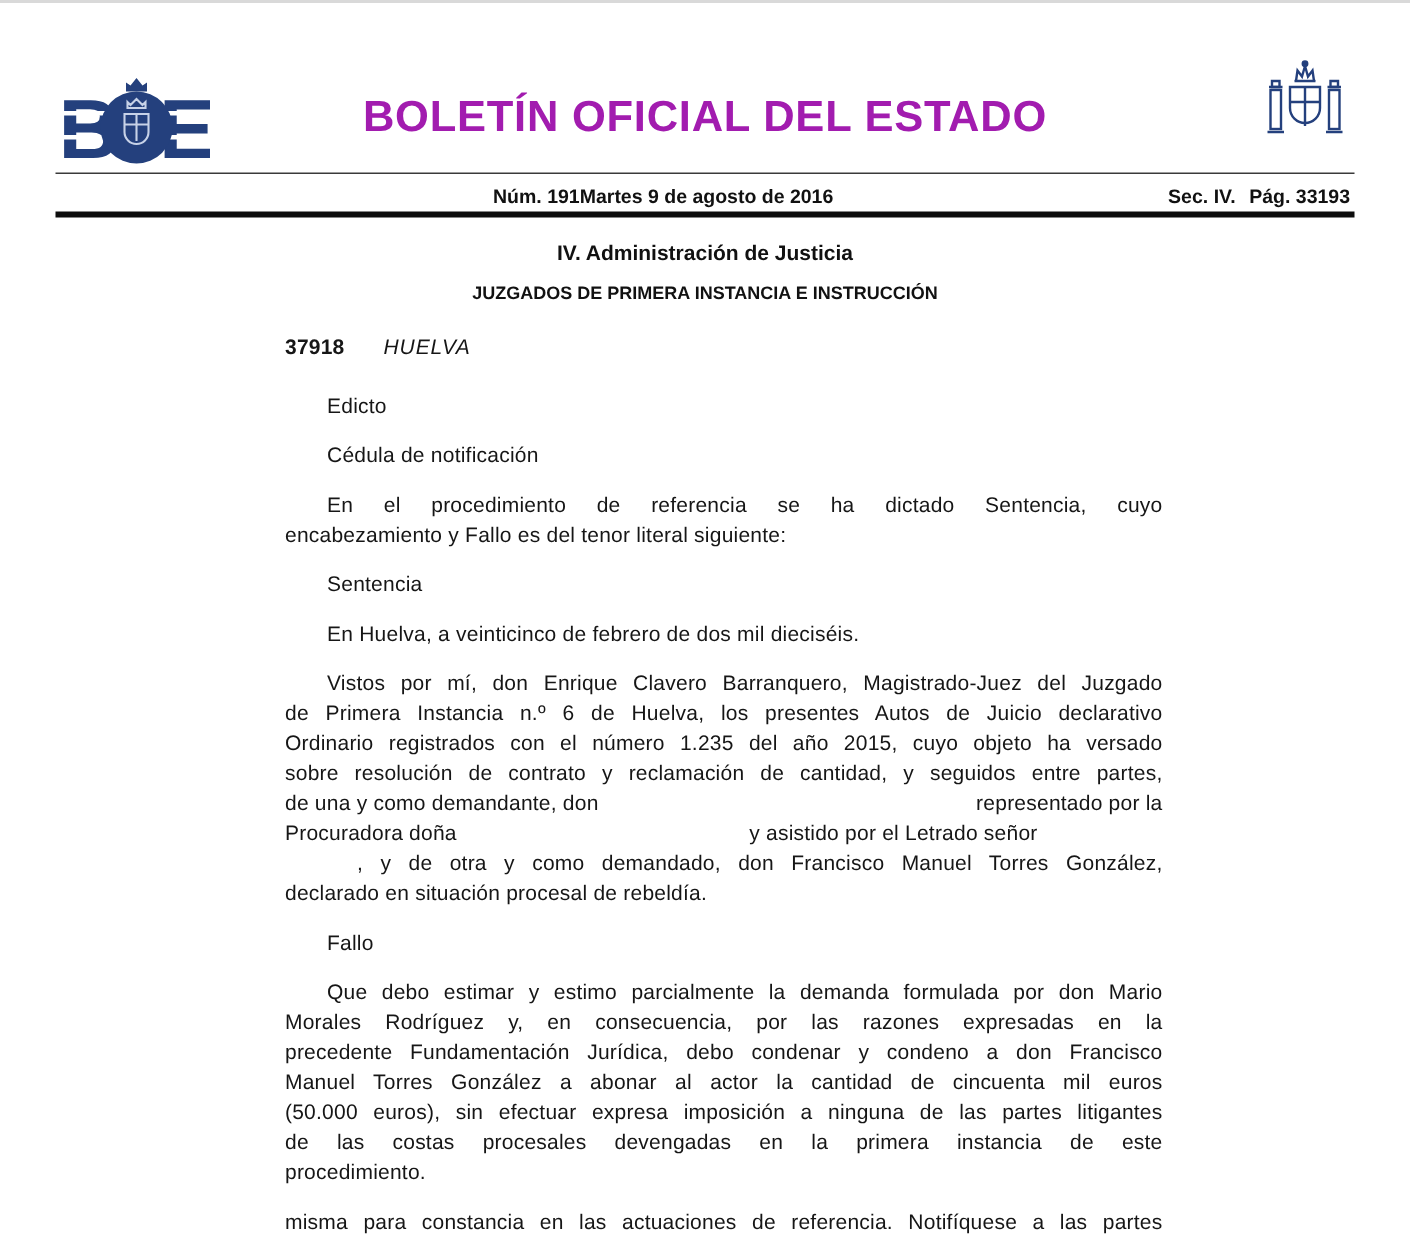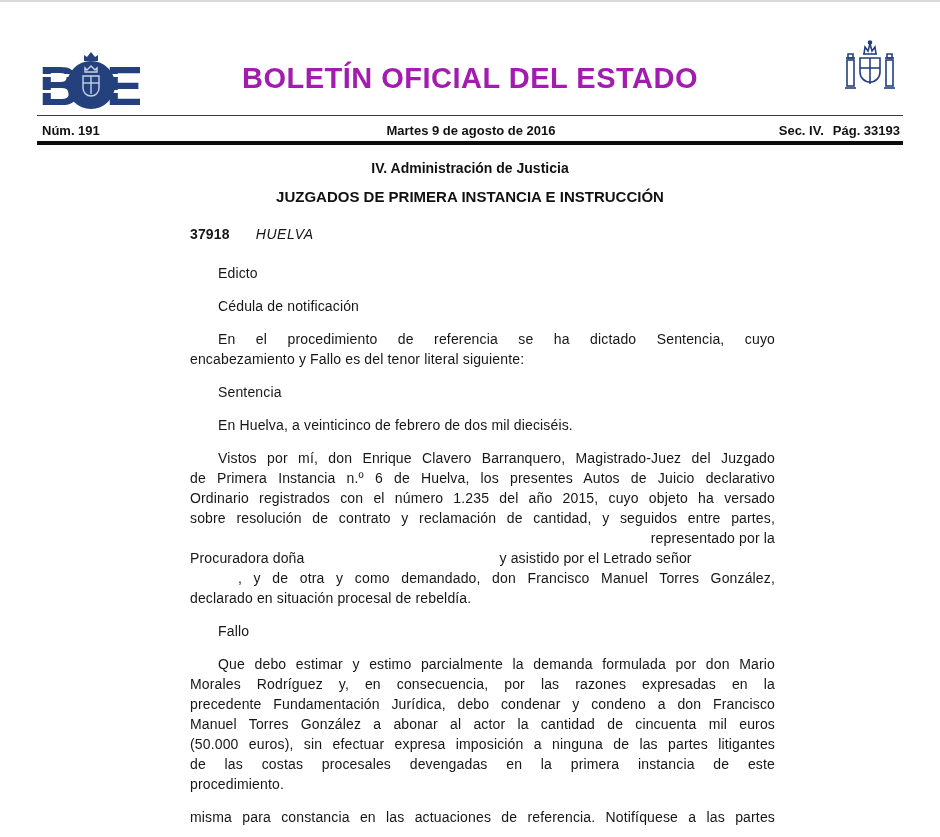--- a/index.html
+++ b/index.html
@@ -14,27 +14,27 @@
   .masthead-title{
     position:absolute;left:0;right:0;top:60px;text-align:center;
     font-size:29px;font-weight:bold;letter-spacing:.5px;color:#a21caf;
   }
   .coat-arms{position:absolute;right:44px;top:38px;}
   .rule-thin{position:absolute;left:37px;right:37px;top:113px;height:1px;background:#3a3a3a;}
   .meta-row{
     position:absolute;left:42px;right:40px;top:119px;height:18px;
     display:flex;align-items:center;font-size:13px;font-weight:bold;color:#111;
   }
-  .meta-left{flex:1;text-align:left;}
+  .meta-left{flex:1;text-align:right;}
   .meta-center{flex:0 0 auto;text-align:center;}
   .meta-right{flex:1;text-align:left;display:flex;justify-content:flex-end;gap:9px;}
   .rule-thick{position:absolute;left:37px;right:37px;top:139px;height:4px;background:#0d0d0d;}
   
   .sec-title{margin:13px 0 0 0;text-align:center;font-size:14px;font-weight:bold;color:#111;}
-  .sec-subtitle{margin:12px 0 0 0;text-align:center;font-size:15px;font-weight:bold;color:#111;}
+  .sec-subtitle{margin:12px 0 0 0;text-align:center;font-size:12px;font-weight:bold;color:#111;}
   
   .content{margin:19px 165px 0 190px;width:585px;font-size:14px;letter-spacing:.15px;}
   .item-line{line-height:20px;margin-bottom:19px;}
   .item-number{font-weight:bold;}
   .item-location{font-style:italic;margin-left:26px;letter-spacing:.6px;}
   .para{margin:0 0 13px 0;}
   .line{line-height:20px;min-height:20px;}
   .line.j{text-align:justify;text-align-last:justify;}
   .line.ind{text-indent:28px;}
   .line.flexline{display:flex;}
@@ -128,20 +128,21 @@
         </div>
         <div class="para">
           <div class="line ind"><span>En Huelva, a veinticinco de febrero de dos mil dieciséis.</span></div>
         </div>
         <div class="para">
           <div class="line j ind"><span>Vistos por mí, don Enrique Clavero Barranquero, Magistrado-Juez del Juzgado</span></div>
           <div class="line j"><span>de Primera Instancia n.º 6 de Huelva, los presentes Autos de Juicio declarativo</span></div>
           <div class="line j"><span>Ordinario registrados con el número 1.235 del año 2015, cuyo objeto ha versado</span></div>
           <div class="line j"><span>sobre resolución de contrato y reclamación de cantidad, y seguidos entre partes,</span></div>
           <div class="line flexline">
+            <span>de una y como demandante, don</span>
             <span class="redacted-gap fill"></span>
             <span>representado por la</span>
           </div>
           <div class="line"><span>Procuradora doña</span><span class="redacted-gap" style="width: 195px;"></span><span>y asistido por el Letrado señor</span></div>
           <div class="line j"><span class="redacted-gap" style="width: 48px;"></span><span>, y de otra y como demandado, don Francisco Manuel Torres González,</span></div>
           <div class="line"><span>declarado en situación procesal de rebeldía.</span></div>
         </div>
         <div class="para">
           <div class="line ind"><span>Fallo</span></div>
         </div>

